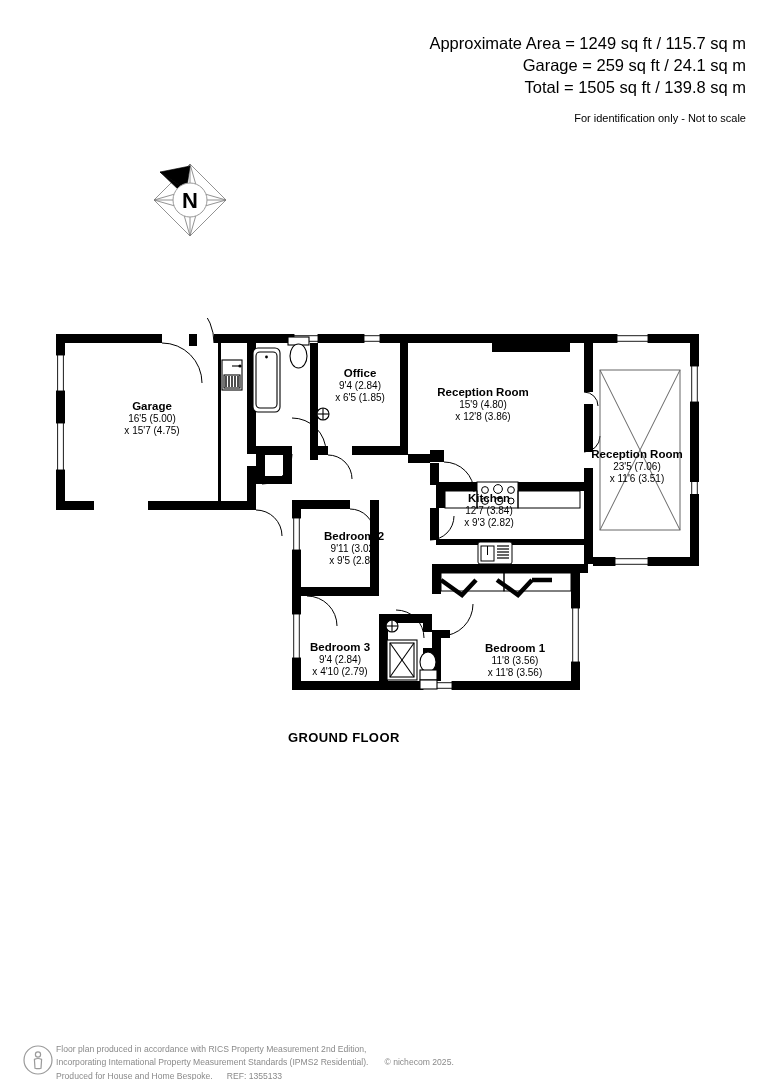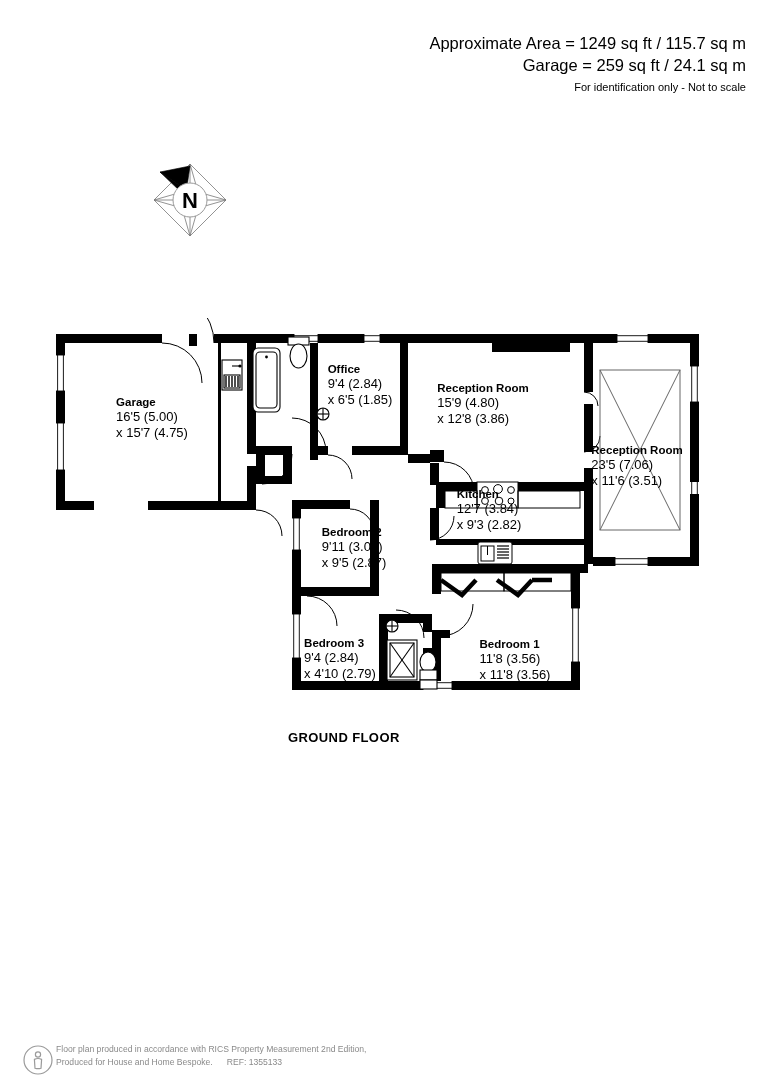--- a/index.html
+++ b/index.html
@@ -38,21 +38,21 @@
     padding-right: 18px;
     font-size: 16.5px;
     line-height: 1.33;
     font-weight: normal;
   }
   #area-block { margin-top: 11px; padding-left: 8px; }
   #disclaimer {
     text-align: right;
     padding-right: 18px;
     font-size: 11px;
-    margin-top: 4px;
+    margin-top: 13px;
   }
 
   
   #compass {
     position: absolute;
     left: 150px;
     top: 160px;
     width: 80px;
     height: 80px;
   }
@@ -63,33 +63,33 @@
     left: 0;
     top: 318px;
     width: 764px;
     height: 420px;
   }
   #plan-svg { display: block; }
 
   
   .room-label {
     position: absolute;
-    text-align: left;
+    text-align: center;
     line-height: 1.22;
     transform: translate(-50%, -50%);
     white-space: nowrap;
     pointer-events: none;
   }
   .room-name {
     font-size: 11.5px;
     font-weight: bold;
     display: block;
   }
   .room-dim {
-    font-size: 13px;
+    font-size: 10px;
     font-weight: normal;
     display: block;
   }
 
   #floor-caption {
     position: absolute;
     left: 288px;
     top: 730px;
     font-size: 13px;
     font-weight: bold;
@@ -124,20 +124,21 @@
   .footer-copy { margin-left: 16px; }
   .footer-ref { margin-left: 14px; }
 </style>
 </head>
 <body>
 
 <div id="header">
   <div id="area-block">
     <div class="area-line">Approximate Area = 1249 sq ft / 115.7 sq m</div>
     <div class="area-line">Garage = 259 sq ft / 24.1 sq m</div>
+    <div class="area-line">Total = 1505 sq ft / 139.8 sq m</div>
   </div>
   <div id="disclaimer">For identification only - Not to scale</div>
 </div>
 
 <div id="compass">
   <svg width="80" height="80" viewBox="0 0 80 80" xmlns="http://www.w3.org/2000/svg">
 
     <g stroke="#777" stroke-width="0.8" fill="none">
       <path d="M40 4 L48 32 L76 40 L48 48 L40 76 L32 48 L4 40 L32 32 Z"></path>
       <path d="M40 4 L40 76 M4 40 L76 40"></path>
@@ -517,15 +518,16 @@
 <div id="footer">
   <div id="footer-logo">
     <svg width="32" height="32" viewBox="0 0 32 32" xmlns="http://www.w3.org/2000/svg">
       <circle cx="16" cy="16" r="14" fill="none" stroke="#9a9a9a" stroke-width="1.2"></circle>
       <circle cx="16" cy="10.5" r="2.6" fill="none" stroke="#9a9a9a" stroke-width="1.2"></circle>
       <path d="M12.4 15.4 Q16 13.6 19.6 15.4 L19.0 24.2 Q16 25.2 13.0 24.2 Z" fill="none" stroke="#9a9a9a" stroke-width="1.2"></path>
     </svg>
   </div>
   <div id="footer-text">
     <span class="footer-line">Floor plan produced in accordance with RICS Property Measurement 2nd Edition,</span>
+    <span class="footer-line"><span>Incorporating International Property Measurement Standards (IPMS2 Residential).</span><span class="footer-copy">© nichecom 2025.</span></span>
     <span class="footer-line"><span>Produced for House and Home Bespoke.</span><span class="footer-ref">REF: 1355133</span></span>
   </div>
 </div>
 
 </body></html>

